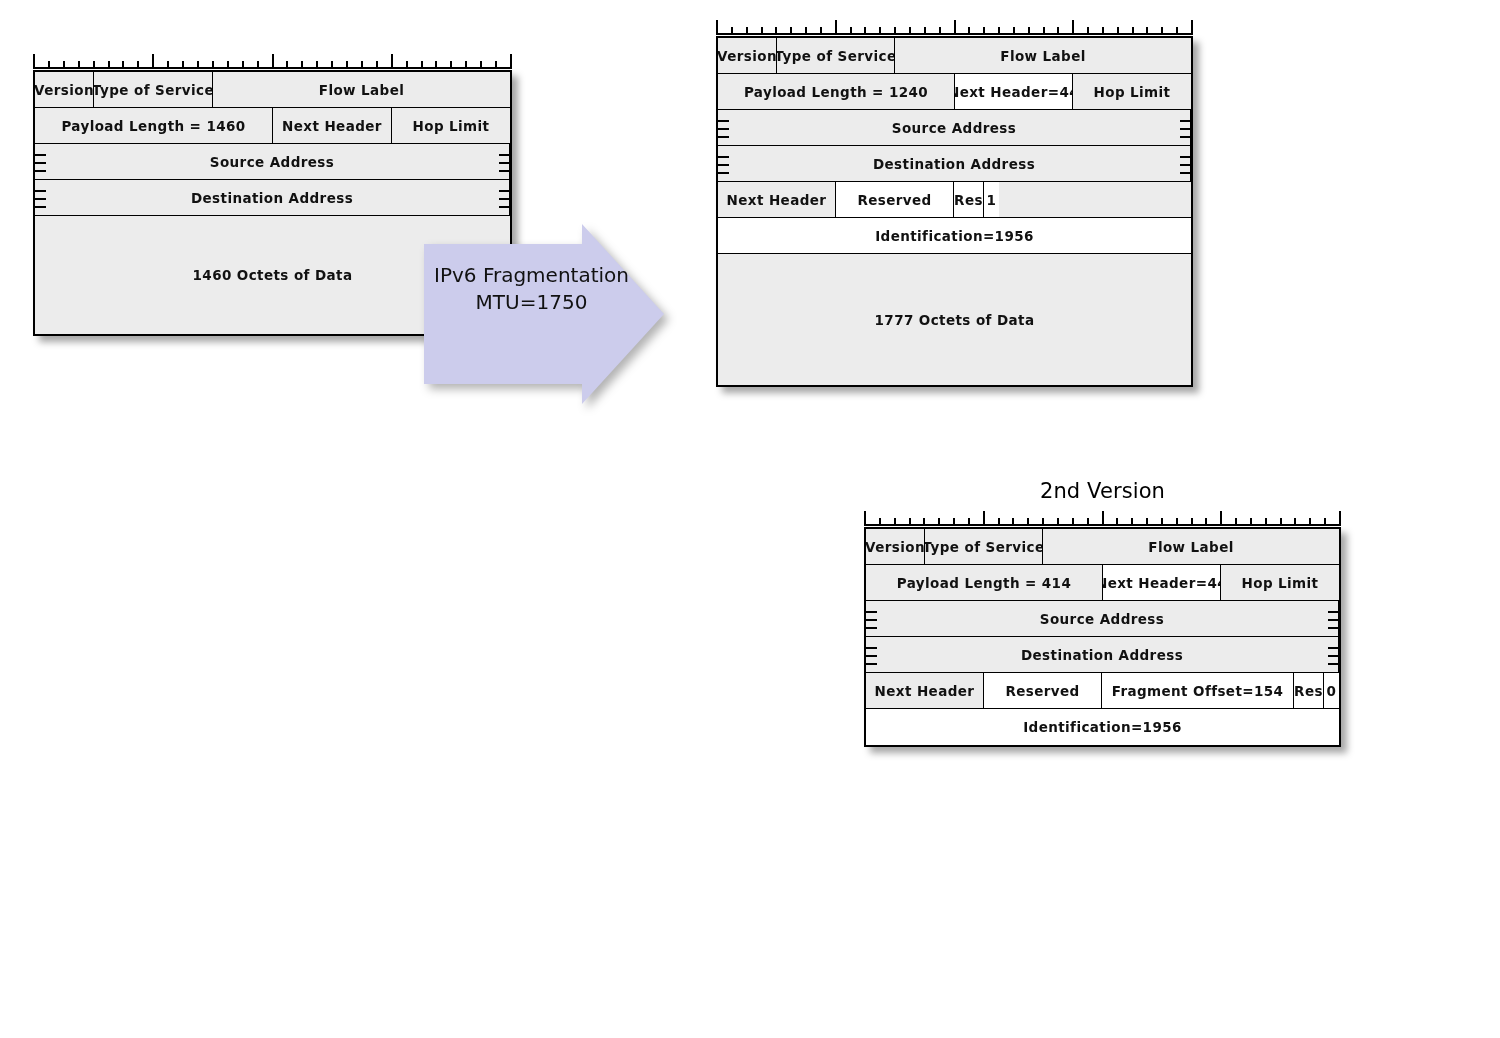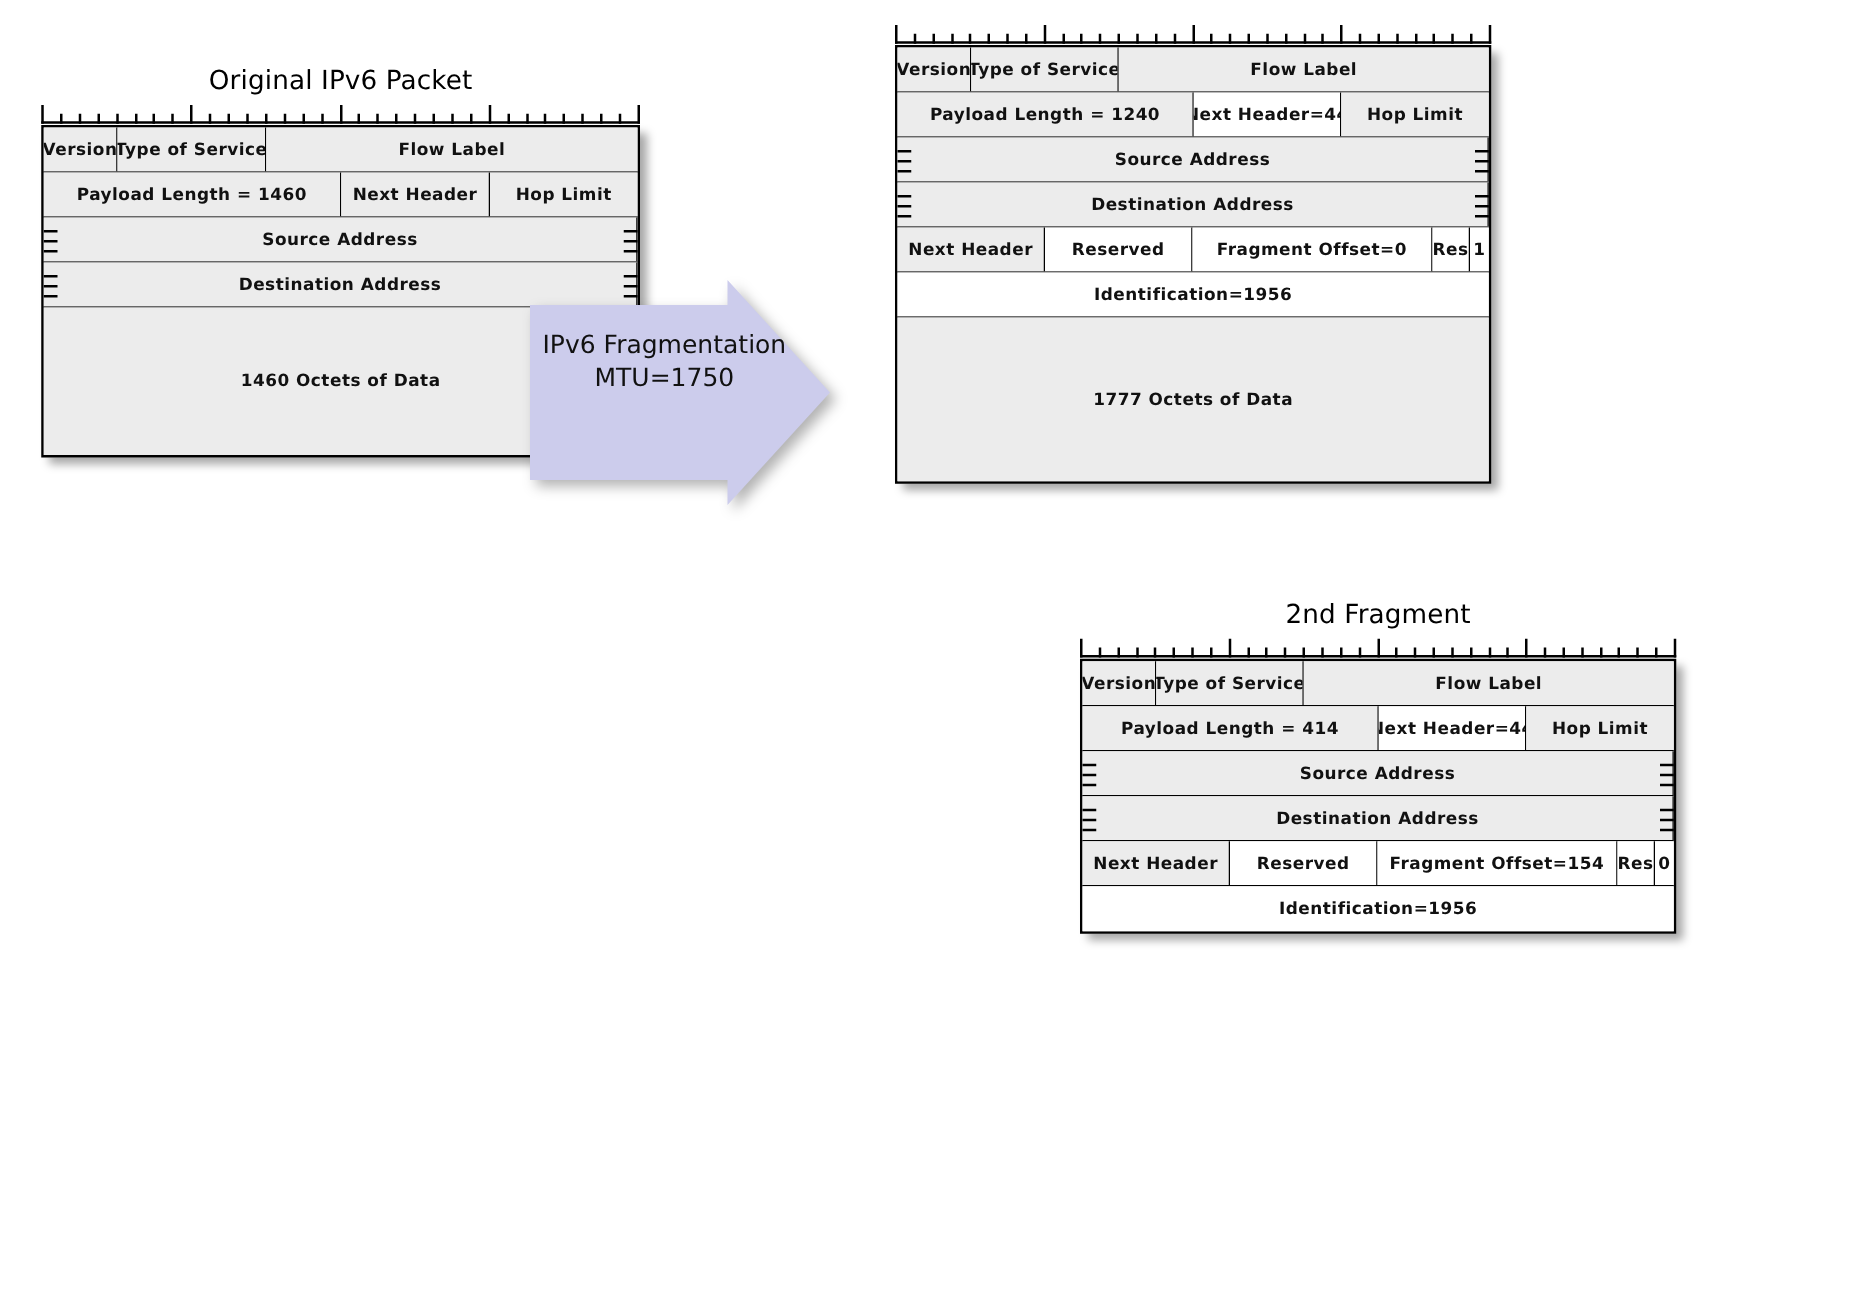--- a/index.html
+++ b/index.html
@@ -122,21 +122,20 @@
     color: #111;
     line-height: 1.35;
     white-space: nowrap;
     pointer-events: none;
   }
 </style>
 </head>
 <body>
 
 <div class="pkt-group" id="grp-original" style="left:33px; top:52px; width:479px;">
-  <div class="pkt-title">Original IPv6 Packet</div>
   <div class="ruler">
       <div class="base"></div>
       <div class="tick major" style="left: 0px;"></div>
       <div class="tick minor" style="left: 15px;"></div>
       <div class="tick minor" style="left: 30px;"></div>
       <div class="tick minor" style="left: 45px;"></div>
       <div class="tick minor" style="left: 60px;"></div>
       <div class="tick minor" style="left: 75px;"></div>
       <div class="tick minor" style="left: 89px;"></div>
       <div class="tick minor" style="left: 104px;"></div>
@@ -317,23 +316,20 @@
           <i style="top: 22px;"></i>
         </div>
       </div>
       <div class="pkt-row" style="height: 36px;">
         <div class="cell" style="width: 118px; flex: 0 0 118px;">
           <span>Next Header</span>
         </div>
         <div class="cell white" style="width: 118px; flex: 0 0 118px;">
           <span>Reserved</span>
         </div>
-        <div class="cell white" style="width: 192px; flex: 0 0 192px;">
-          <span>Fragment Offset=0</span>
-        </div>
         <div class="cell white" style="width: 30px; flex: 0 0 30px;">
           <span>Res</span>
         </div>
         <div class="cell white" style="width: 15px; flex: 0 0 15px;">
           <span>1</span>
         </div>
       </div>
       <div class="pkt-row" style="height: 36px;">
         <div class="cell white" style="width: 473px; flex: 0 0 473px;">
           <span>Identification=1956</span>
@@ -341,21 +337,21 @@
       </div>
       <div class="pkt-row" style="height: 131px;">
         <div class="cell" style="width: 473px; flex: 0 0 473px;">
           <span>1777 Octets of Data</span>
         </div>
       </div>
     </div>
 </div>
 
 <div class="pkt-group" id="grp-frag2" style="left:864px; top:479px; width:477px;">
-  <div class="pkt-title">2nd Fragment</div>
+  <div class="pkt-title">2nd Version</div>
   <div class="ruler">
       <div class="base"></div>
       <div class="tick major" style="left: 0px;"></div>
       <div class="tick minor" style="left: 15px;"></div>
       <div class="tick minor" style="left: 30px;"></div>
       <div class="tick minor" style="left: 45px;"></div>
       <div class="tick minor" style="left: 59px;"></div>
       <div class="tick minor" style="left: 74px;"></div>
       <div class="tick minor" style="left: 89px;"></div>
       <div class="tick minor" style="left: 104px;"></div>

